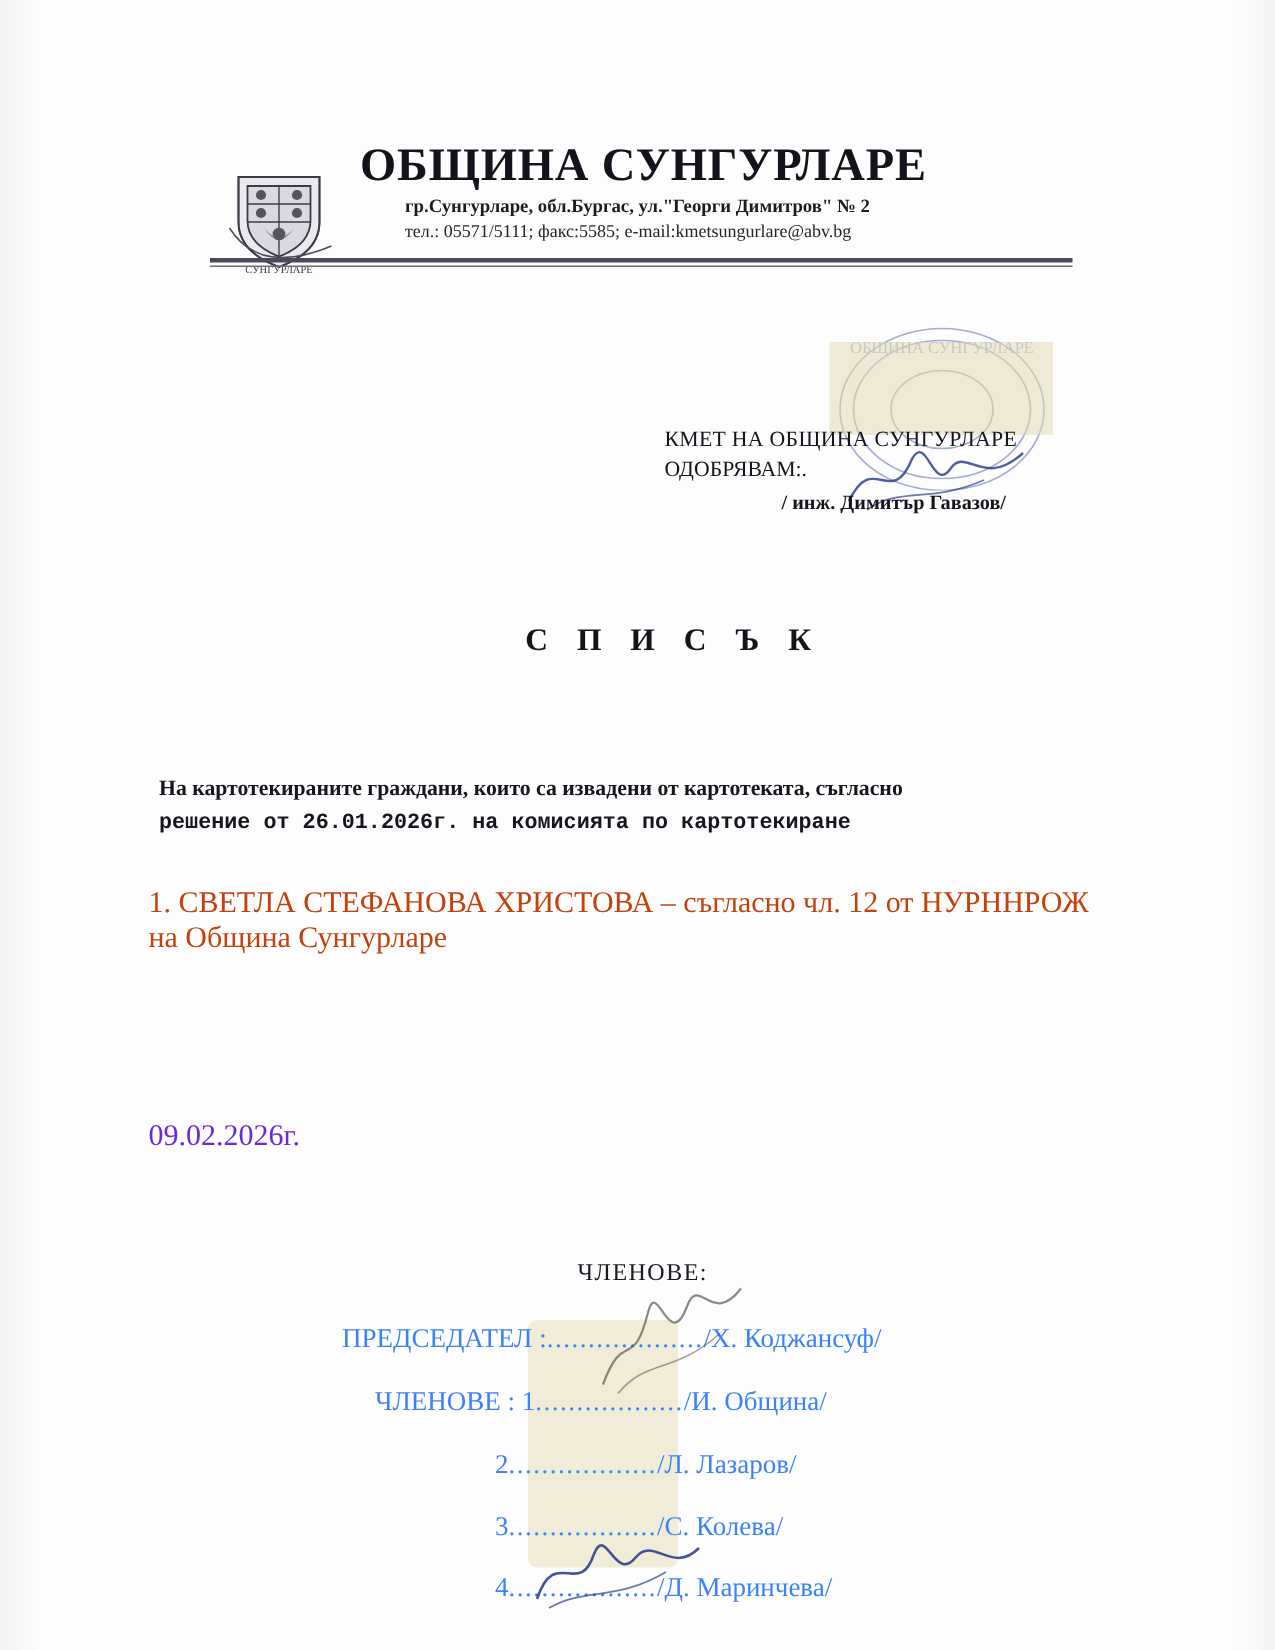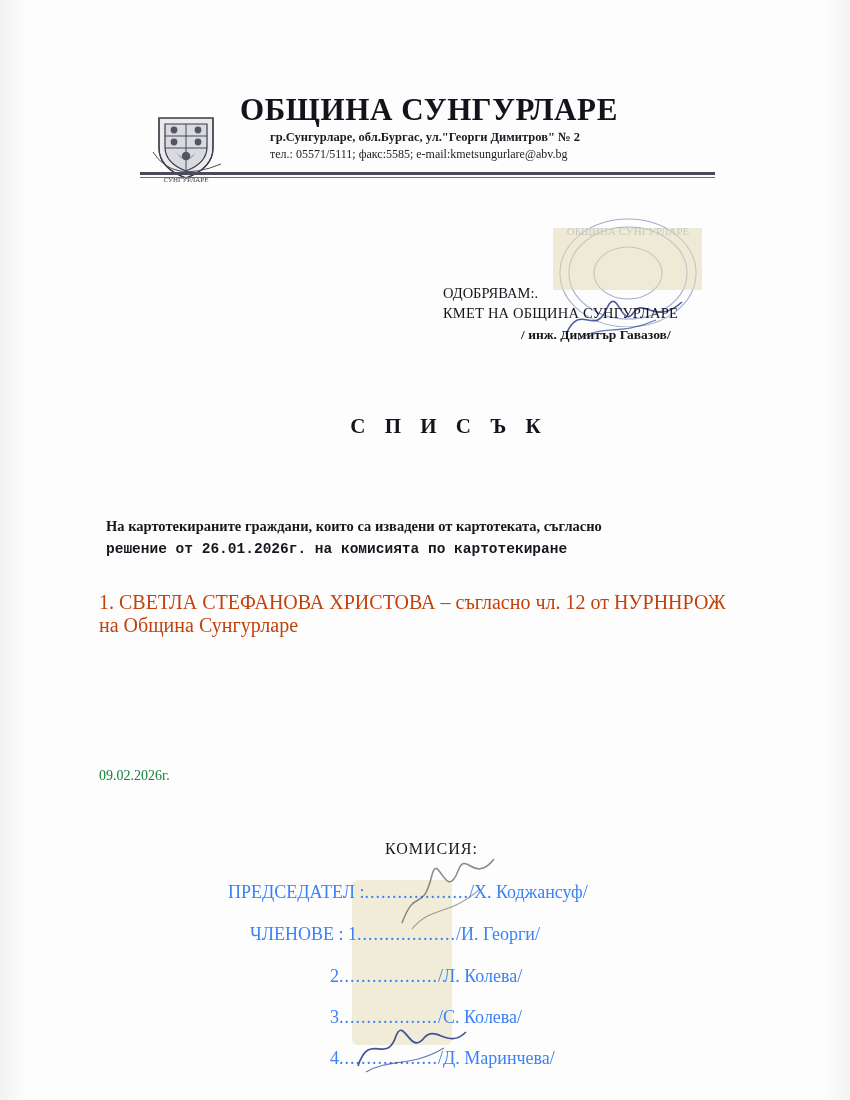--- a/index.html
+++ b/index.html
@@ -173,23 +173,23 @@
     top: 591px;
     font-size: 20px;
     line-height: 23px;
     color: #c2410c;
   }
 
   
   .doc-date {
     position: absolute;
     left: 99px;
-    top: 768px;
-    font-size: 14px;
-    color: #15803d;
+    top: 746px;
+    font-size: 20px;
+    color: #6d28d9;
   }
 
   
   .commission {
     position: absolute;
     left: 0; right: 0;
     top: 840px;
   }
   .comm-heading {
     position: absolute;
@@ -299,54 +299,54 @@
   <div class="tint-a"></div>
 
   <div class="sig-mayor">
     <svg width="130" height="58" viewBox="0 0 130 58">
       <path d="M6 44 C22 10, 34 50, 48 16 C58 -2, 62 40, 74 22 C84 8, 96 36, 122 12" fill="none" stroke="#2f3f8f" stroke-width="1.6" opacity="0.85"></path>
       <path d="M18 50 C40 34, 60 46, 96 30" fill="none" stroke="#2f3f8f" stroke-width="1.2" opacity="0.7"></path>
     </svg>
   </div>
 
   <div class="approve">
+    <div class="ln ln2">КМЕТ НА ОБЩИНА СУНГУРЛАРЕ</div>
     <div class="ln ln1">ОДОБРЯВАМ:.</div>
-    <div class="ln ln2">КМЕТ НА ОБЩИНА СУНГУРЛАРЕ</div>
     <div class="ln ln3">/ инж. Димитър Гавазов/</div>
   </div>
 
   <div class="doc-title">С П И С Ъ К</div>
 
   <div class="intro">
     <span class="l1">На картотекираните граждани, които са извадени от картотеката, съгласно</span>
     <span class="l2">решение от 26.01.2026г. на комисията по картотекиране</span>
   </div>
 
   <div class="citizens">
     <div>1. СВЕТЛА СТЕФАНОВА ХРИСТОВА – съгласно чл. 12 от НУРННРОЖ на Община Сунгурларе</div>
   </div>
 
   <div class="doc-date">09.02.2026г.</div>
 
   <div class="smudge"></div>
 
   <div class="commission">
-    <div class="comm-heading">КОМИСИЯ:</div>
+    <div class="comm-heading">ЧЛЕНОВЕ:</div>
 
     <div class="comm-row r-chair">
       <span>ПРЕДСЕДАТЕЛ :</span><span class="dots">...................</span><span>/Х. Коджансуф/</span>
     </div>
 
     <div class="comm-row r-m1">
       <span>ЧЛЕНОВЕ :</span>
-      <span>1</span><span class="dots">..................</span><span>/И. Георги/</span>
+      <span>1</span><span class="dots">..................</span><span>/И. Община/</span>
     </div>
 
     <div class="comm-row r-m2">
-      <span>2</span><span class="dots">..................</span><span>/Л. Колева/</span>
+      <span>2</span><span class="dots">..................</span><span>/Л. Лазаров/</span>
     </div>
 
     <div class="comm-row r-m3">
       <span>3</span><span class="dots">..................</span><span>/С. Колева/</span>
     </div>
 
     <div class="comm-row r-m4">
       <span>4</span><span class="dots">..................</span><span>/Д. Маринчева/</span>
     </div>
   </div>

